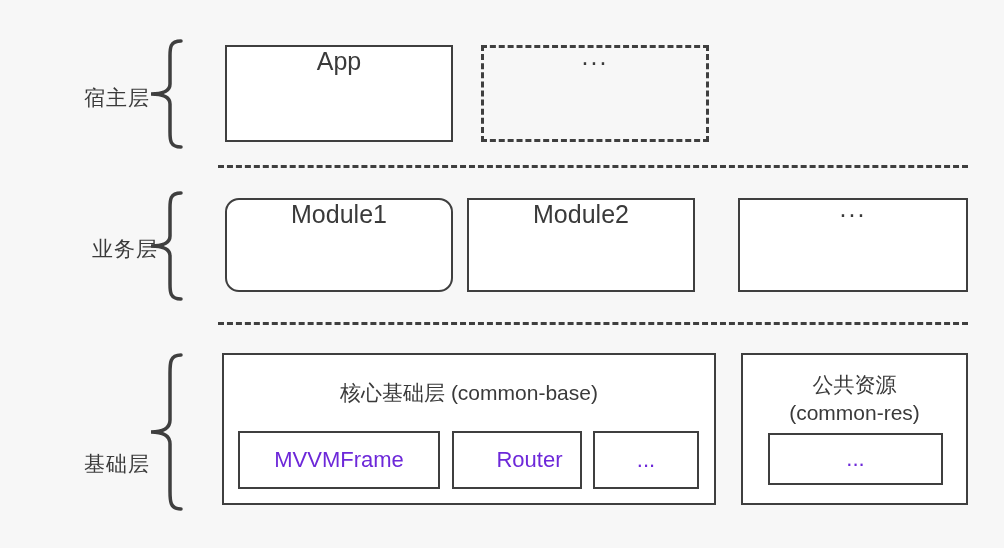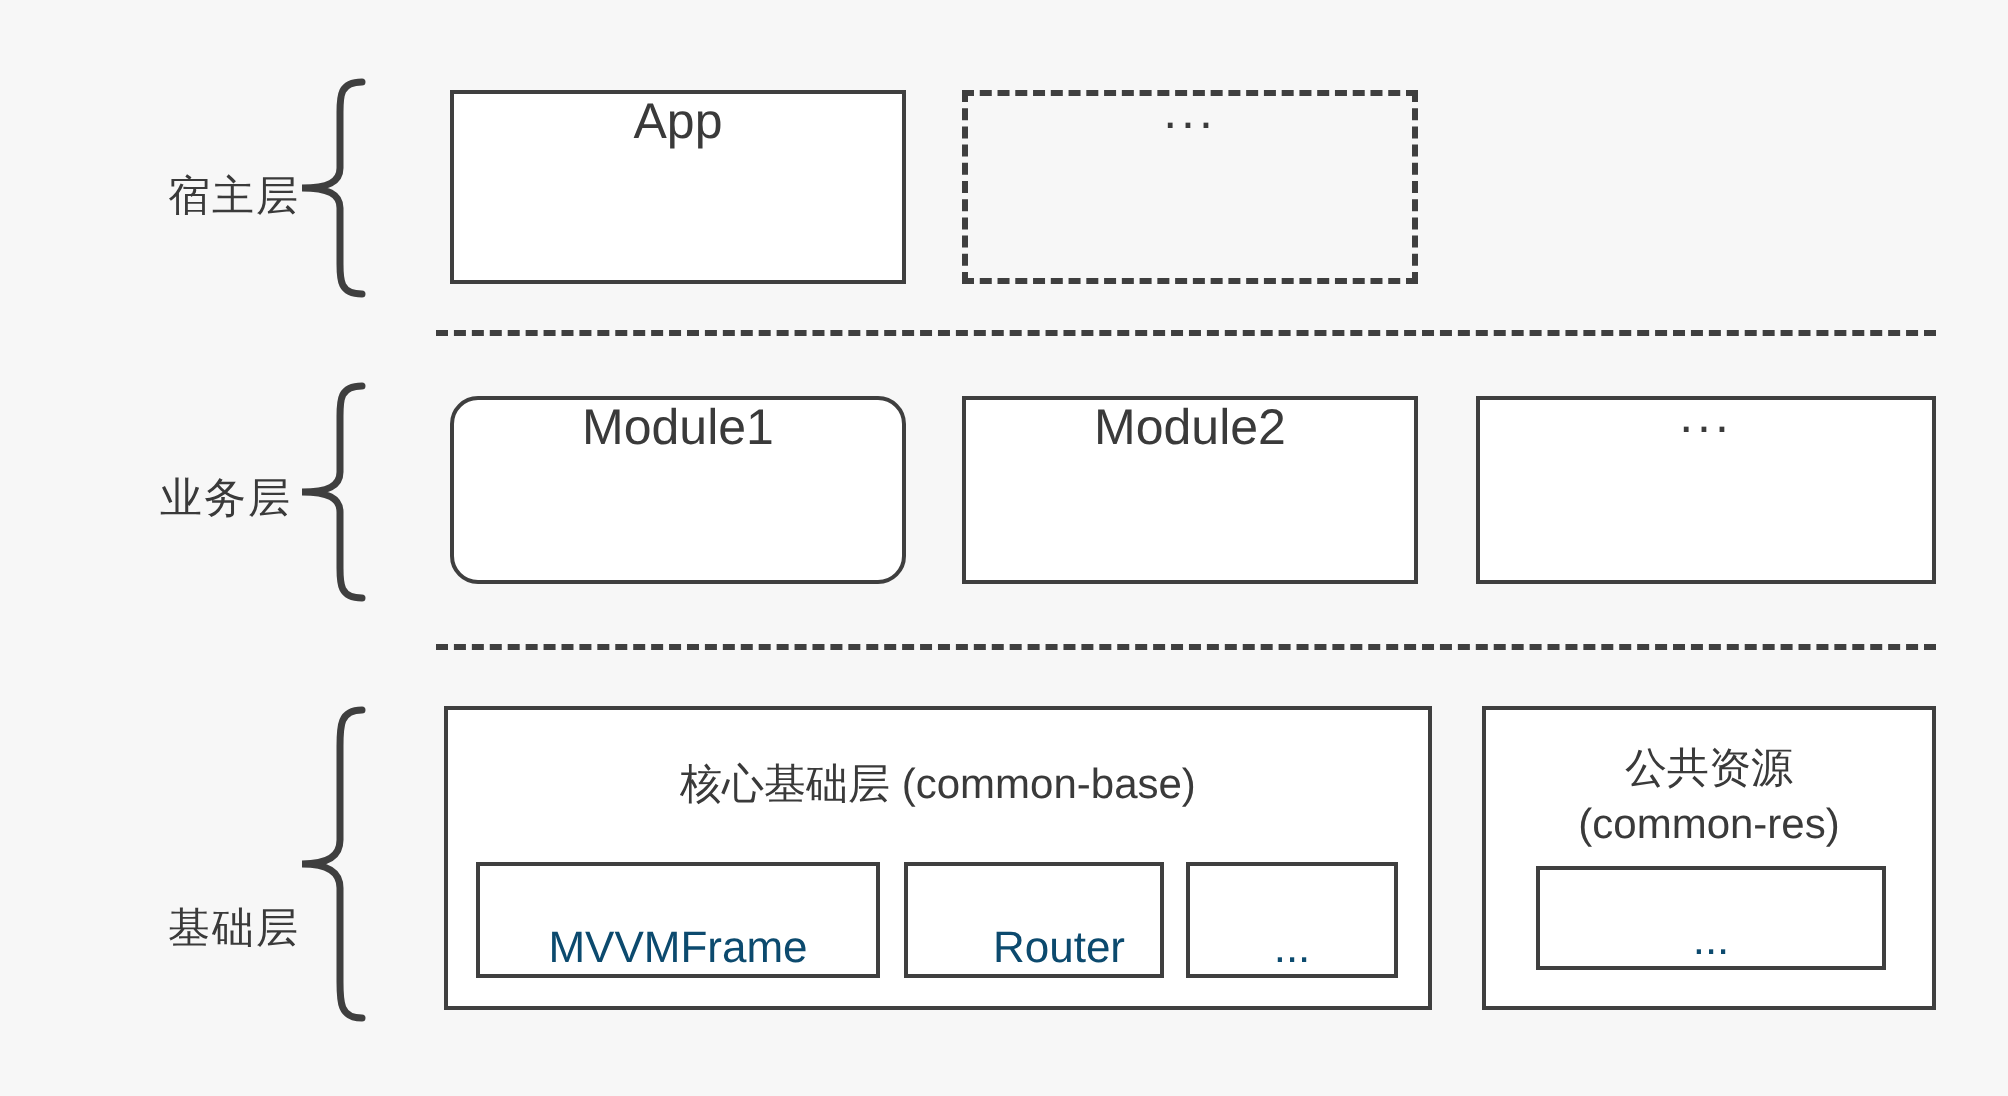--- a/index.html
+++ b/index.html
@@ -86,24 +86,24 @@
     color: #3a3a3a;
     line-height: 1.3;
     white-space: nowrap;
   }
   .inner-box {
     position: absolute;
     box-sizing: border-box;
     background: #ffffff;
     border: 2.5px solid #3f3f3f;
     display: flex;
-    align-items: flex-end;
+    align-items: center;
     justify-content: center;
     font-size: 22px;
-    color: #0c4a6e;
+    color: #6d28d9;
   }
 
   
   .watermark {
     position: absolute;
     font-size: 19px;
     color: #c9c9c9;
     white-space: nowrap;
     letter-spacing: 0.5px;
   }
@@ -124,33 +124,33 @@
   <div class="box" style="left:225px; top:45px; width:228px; height:97px;">
     <span>App</span>
   </div>
 
   <div class="box dashed" style="left:481px; top:45px; width:228px; height:97px;">
     <span class="ellipsis">...</span>
   </div>
 
   <div class="separator" style="left:218px; top:165px; width:750px;"></div>
 
-  <div class="layer-label" style="left:36px; top:235px; width:110px;">业务层</div>
+  <div class="layer-label" style="left:48px; top:235px; width:110px;">业务层</div>
 
   <div class="brace" style="left:148px; top:190px;">
     <svg width="36" height="112" viewBox="0 0 36 112" fill="none" xmlns="http://www.w3.org/2000/svg">
       <path d="M33 3 C22 3 22 10 22 18 L22 46 C22 53 16 56 3 56 C16 56 22 59 22 66 L22 94 C22 102 22 109 33 109" stroke="#3f3f3f" stroke-width="3.5" stroke-linecap="round" fill="none"></path>
     </svg>
   </div>
 
   <div class="box" style="left:225px; top:198px; width:228px; height:94px;border-radius:14px;">
     <span>Module1</span>
   </div>
 
-  <div class="box" style="left:481px; top:198px; width:228px; height:94px;">
+  <div class="box" style="left:467px; top:198px; width:228px; height:94px;">
     <span>Module2</span>
   </div>
 
   <div class="box" style="left:738px; top:198px; width:230px; height:94px;">
     <span class="ellipsis">...</span>
   </div>
 
   <div class="separator" style="left:218px; top:322px; width:750px;"></div>
 
   <div class="layer-label" style="left:40px; top:450px; width:110px;">基础层</div>

